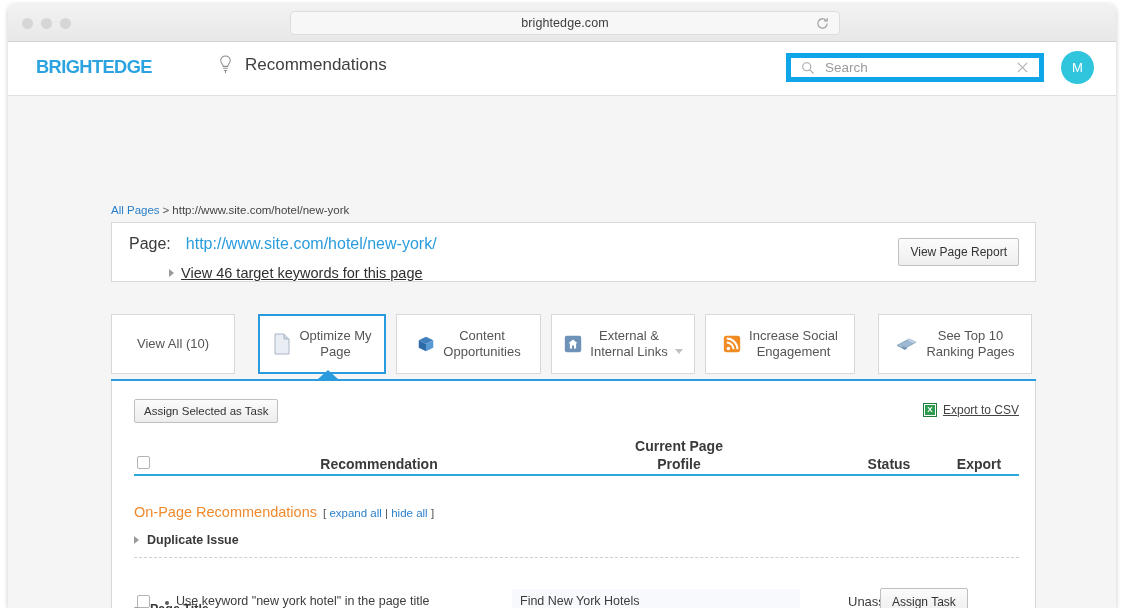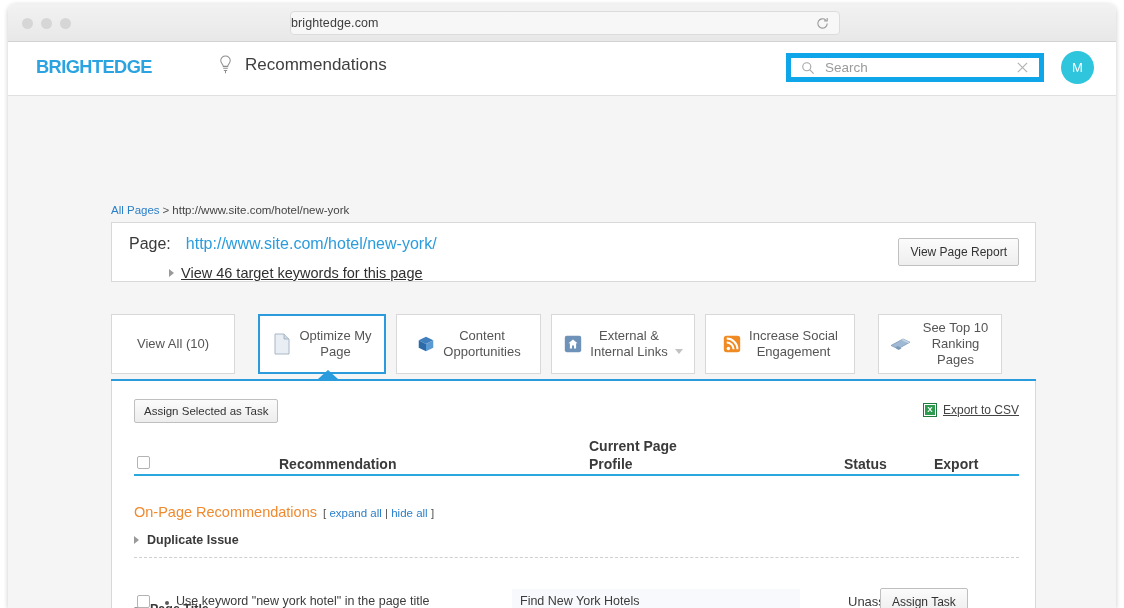--- a/index.html
+++ b/index.html
@@ -35,21 +35,21 @@
     width: 11px; height: 11px; border-radius: 50%;
     background: #d6d6d6;
   }
   #url-bar {
     position: absolute;
     left: 282px; top: 7px;
     width: 550px; height: 24px;
     background: #f7f7f7;
     border: 1px solid #dcdcdc;
     border-radius: 4px;
-    display: flex; align-items: center; 
+    display: flex; align-items: center; justify-content: center;
   }
   #url-text {
     font-size: 12.5px; color: #3d3d3d;
     letter-spacing: 0.1px;
   }
   #reload-icon {
     position: absolute; right: 9px; top: 4px;
     width: 15px; height: 15px; color: #9a9a9a;
   }
 
@@ -248,20 +248,21 @@
   
   #table-header {
     position: absolute; left: 22px; top: 55px;
     width: 885px; height: 40px;
     border-bottom: 2px solid #2aa8dd;
   }
   .col-check { position: absolute; left: 3px; top: 19px; }
   .hdr {
     position: absolute;
     font-size: 14px; font-weight: bold; color: #3a3a3a;
+    text-align: center;
   }
   #hdr-recommendation { left: 145px; top: 20px; width: 200px; }
   #hdr-current-profile { left: 455px; top: 1px; width: 180px; line-height: 18px; }
   #hdr-status { left: 710px; top: 20px; width: 90px; }
   #hdr-action { left: 800px; top: 20px; width: 90px; }
 
   .chk {
     width: 13px; height: 13px;
     background: #fff;
     border: 1px solid #b3b3b3;
@@ -440,21 +441,21 @@
         <svg class="tab-icon" viewBox="0 0 22 22">
           <rect x="2" y="2" width="18" height="18" rx="3" fill="#f08a22"></rect>
           <circle cx="7" cy="16" r="1.9" fill="#fff"></circle>
           <path d="M5.2 10.4a6.4 6.4 0 0 1 6.4 6.4h2.2A8.6 8.6 0 0 0 5.2 8.2z" fill="#fff"></path>
           <path d="M5.2 6.1a10.7 10.7 0 0 1 10.7 10.7h2.2A12.9 12.9 0 0 0 5.2 3.9z" fill="#fff"></path>
         </svg>
         <span class="tab-label">Increase Social
 Engagement</span>
       </div>
       <div class="tab-gap" style="border-left:1px solid #d8d8d8;margin:10px 11px;width:0;"></div>
-      <div class="tab" style="width:124px;">
+      <div class="tab" style="width:154px;">
         <svg class="tab-icon" viewBox="0 0 24 18" style="width:24px;">
           <path d="M2 10.5l12-6.5 7 3.2-12 6.6z" fill="#9fb9d4" stroke="#7b9ab8" stroke-width="0.8"></path>
           <path d="M6 12.5l3.5 2.6 3-1.6-3.5-2.6z" fill="#7b9ab8"></path>
           <path d="M14 4l7 3.2-1.8 1-7-3.2z" fill="#c3d5e6"></path>
         </svg>
         <span class="tab-label">See Top 10
 Ranking Pages</span>
       </div>
     </div>
     <div id="tabs-underline"></div>

